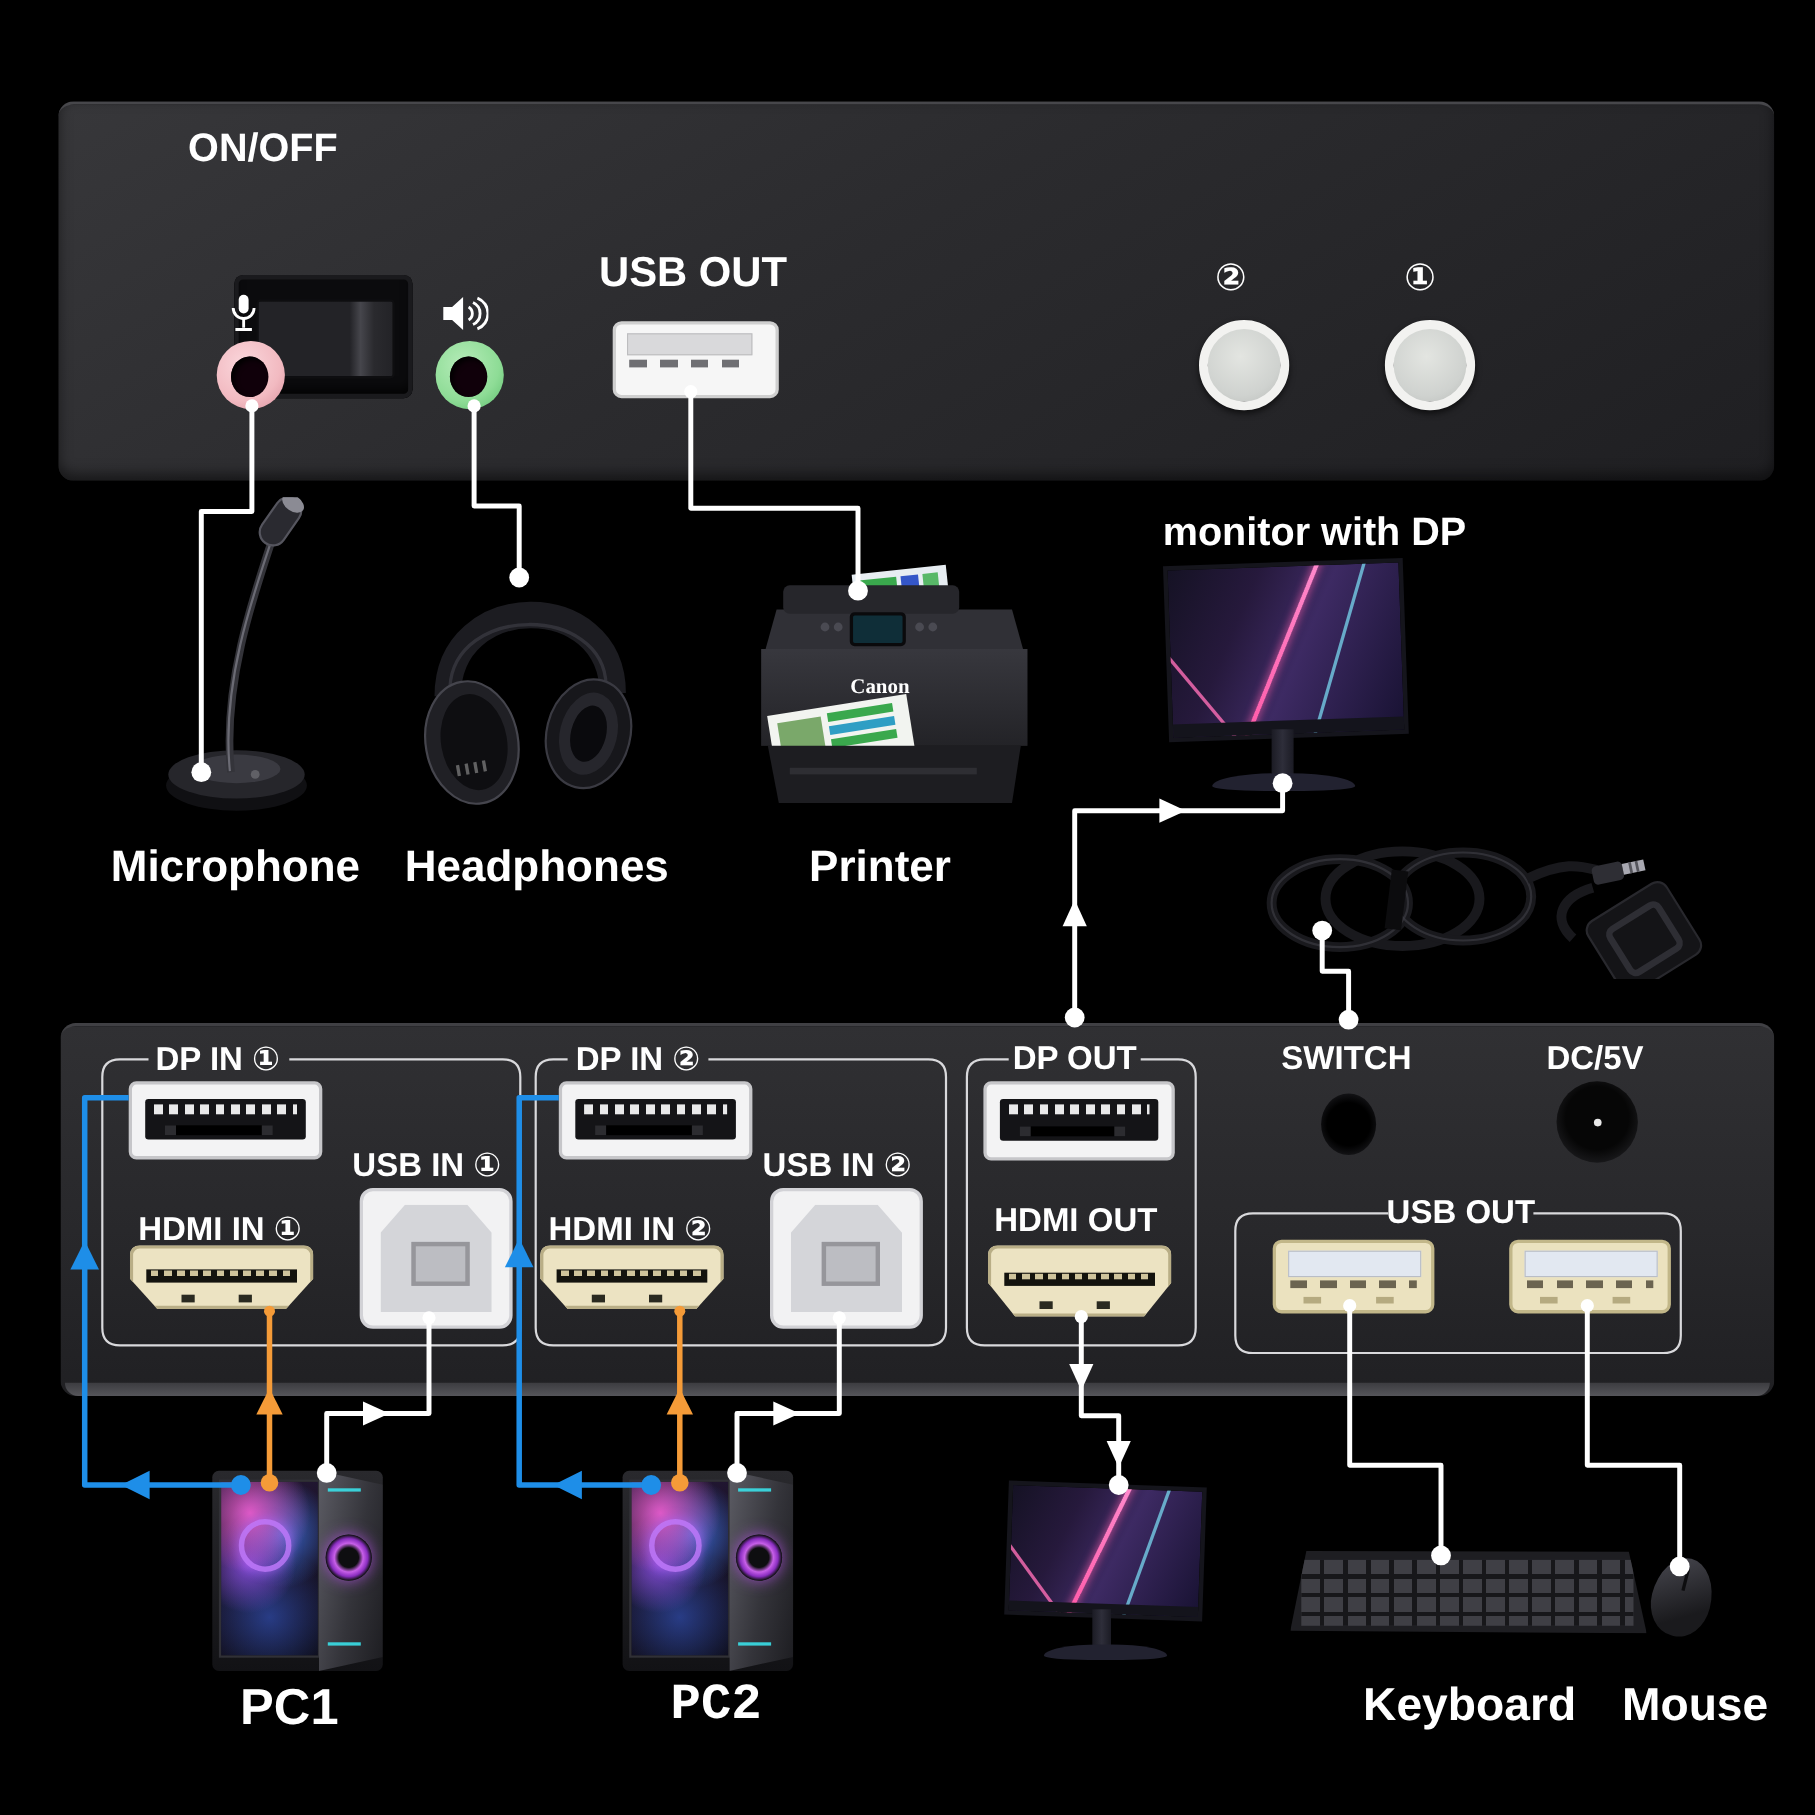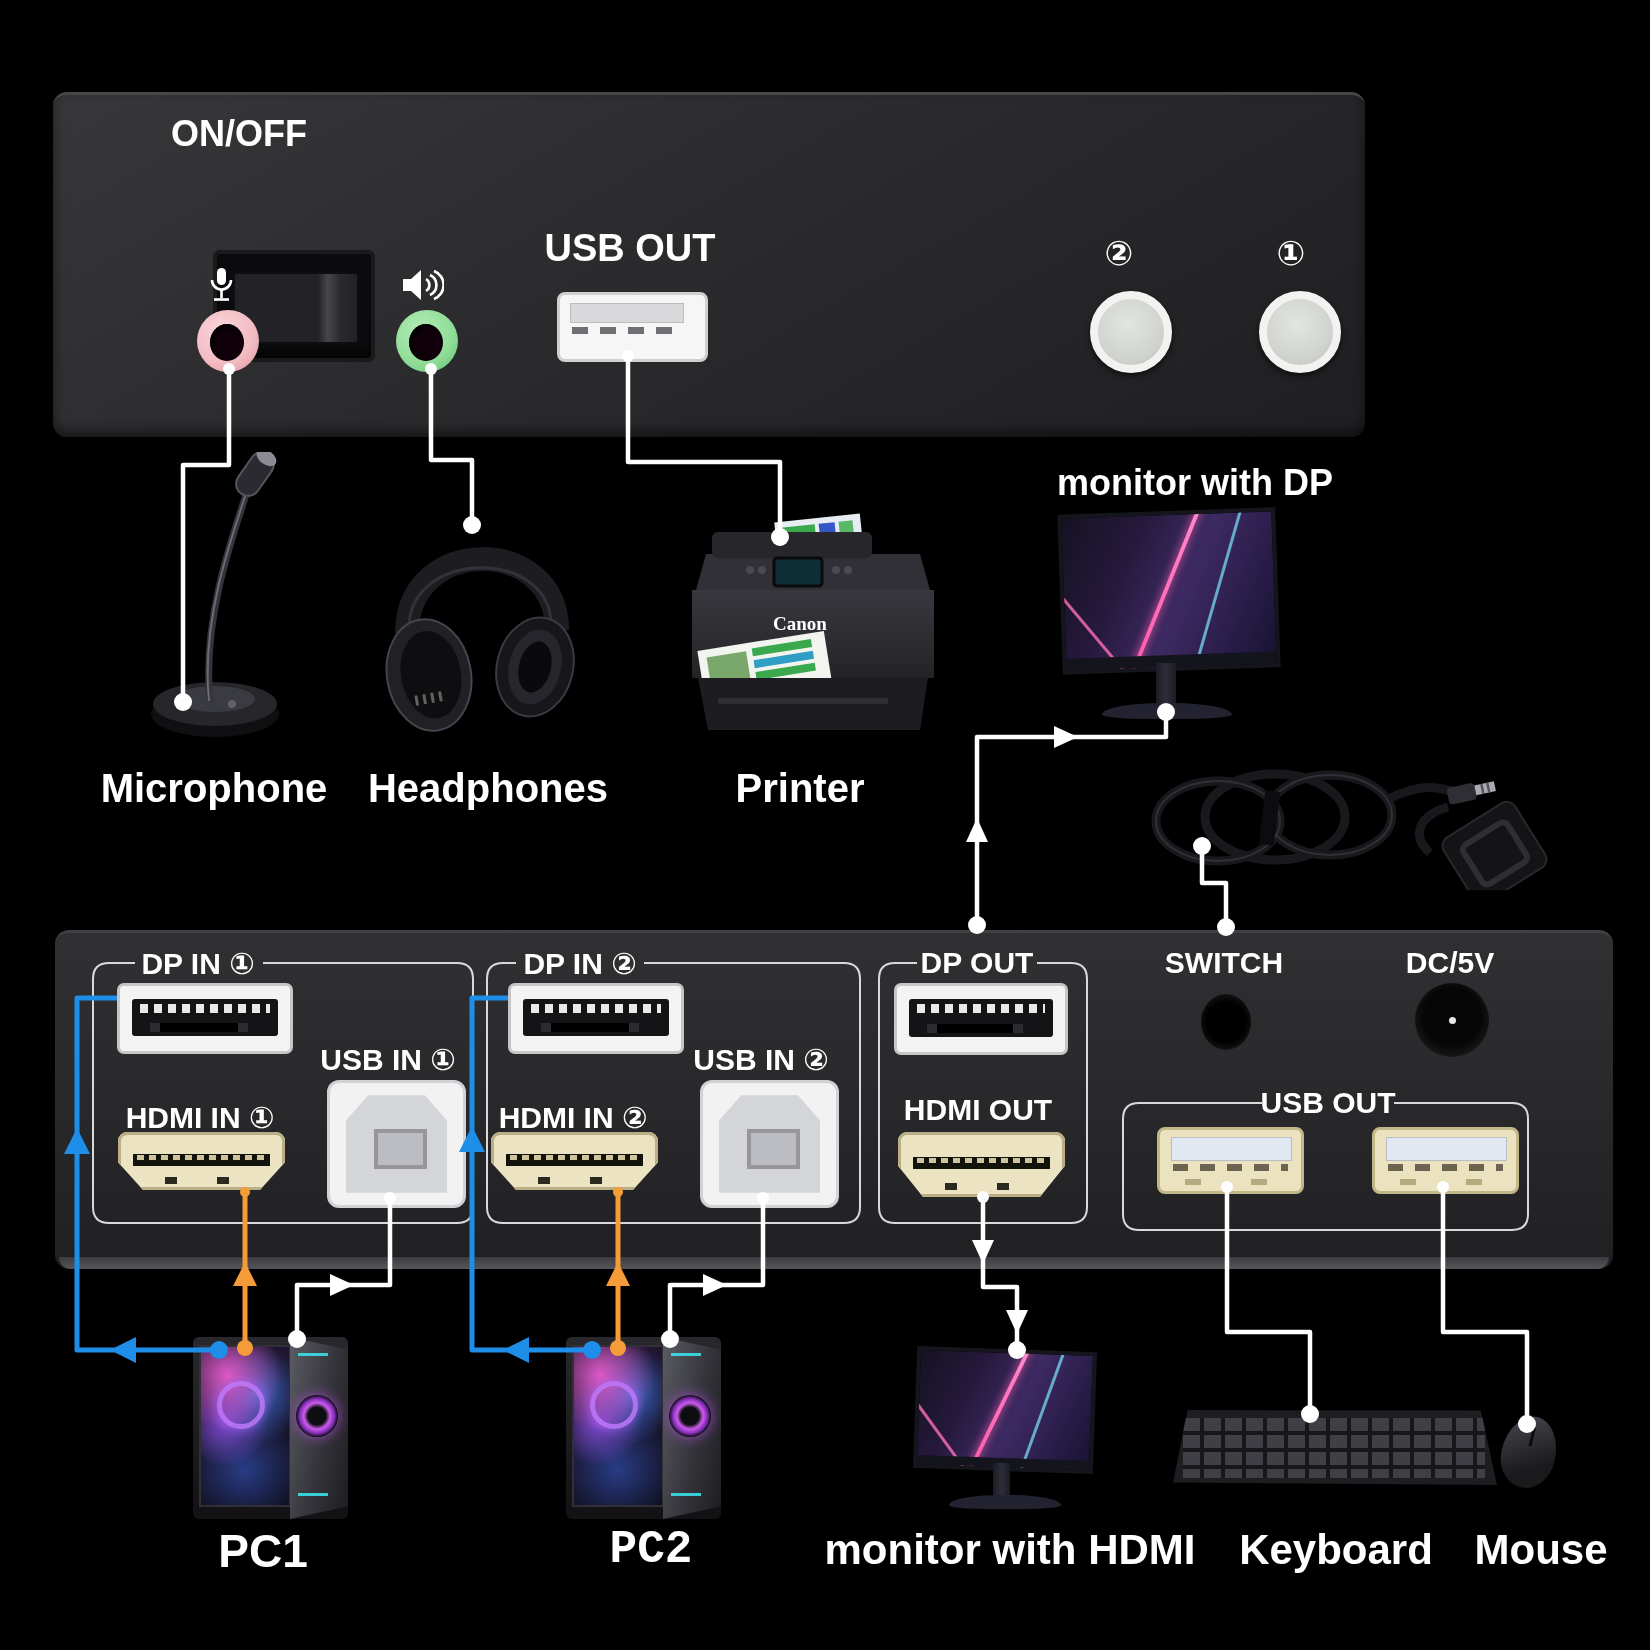--- a/index.html
+++ b/index.html
@@ -1,21 +1,21 @@
 <!DOCTYPE html>
 <html><head>
 <meta charset="utf-8">
 <style>
   html,body{margin:0;padding:0;background:#000;}
   #canvas{position:relative;width:1650px;height:1650px;background:#000;overflow:hidden;
           font-family:"Liberation Sans","DejaVu Sans",sans-serif;color:#fff;}
   .abs{position:absolute;}
   
   .panel{position:absolute;border-radius:14px;}
-  #front-panel{left:53px;top:92px;width:1312px;height:342px;
+  #front-panel{left:53px;top:92px;width:1560px;height:342px;
     background:linear-gradient(150deg,#37373a 0%,#2b2b2e 45%,#1f1f22 100%);
     border-top:3px solid #47474b;box-shadow:inset 0 -6px 12px rgba(0,0,0,.5);}
   #back-panel{left:55px;top:930px;width:1558px;height:336px;
     background:linear-gradient(180deg,#303033 0%,#28282b 55%,#202023 100%);
     border-top:3px solid #404044;}
   #back-panel::after{content:"";position:absolute;left:4px;right:4px;bottom:0;height:12px;
     background:linear-gradient(180deg,#3c3c40,#55555a);border-radius:0 0 12px 12px;}
   
   .lbl{position:absolute;font-weight:bold;white-space:nowrap;transform:translateX(-50%);}
   .lbl-front{font-size:36px;}
@@ -325,21 +325,20 @@
     <div class="mon-base" style="left:44px;top:160px;width:112px;height:14px;"></div>
   </div>
 
   <div class="keyboard">
       <div class="keys"></div>
     </div>
   <div class="mouse"></div>
 
   <div class="lbl lbl-bot" style="left:263px;top:1524px;font-size:46px;">PC1</div>
   <div class="lbl lbl-bot" style="left:651px;top:1524px;font-size:46px;font-family:Liberation Mono, monospace;">PC2</div>
-  <div class="lbl lbl-bot" style="left:1010px;top:1526px;">monitor with HDMI</div>
   <div class="lbl lbl-bot" style="left:1336px;top:1526px;">Keyboard</div>
   <div class="lbl lbl-bot" style="left:1541px;top:1526px;">Mouse</div>
 
   <svg class="abs" style="left:0;top:0;z-index:50;pointer-events:none;" width="1650" height="1650" viewBox="0 0 1650 1650">
 
     <g stroke="#d9d9dc" stroke-width="2" fill="none">
       <path d="M 135 963 L 109 963 Q 93 963 93 979 L 93 1207 Q 93 1223 109 1223 L 457 1223 Q 473 1223 473 1207 L 473 979 Q 473 963 457 963 L 263 963"></path>
       <path d="M 516 963 L 503 963 Q 487 963 487 979 L 487 1207 Q 487 1223 503 1223 L 844 1223 Q 860 1223 860 1207 L 860 979 Q 860 963 844 963 L 644 963"></path>
       <path d="M 917 963 L 895 963 Q 879 963 879 979 L 879 1207 Q 879 1223 895 1223 L 1071 1223 Q 1087 1223 1087 1207 L 1087 979 Q 1087 963 1071 963 L 1037 963"></path>
       <path d="M 1262 1103 L 1139 1103 Q 1123 1103 1123 1119 L 1123 1214 Q 1123 1230 1139 1230 L 1512 1230 Q 1528 1230 1528 1214 L 1528 1119 Q 1528 1103 1512 1103 L 1394 1103"></path>

